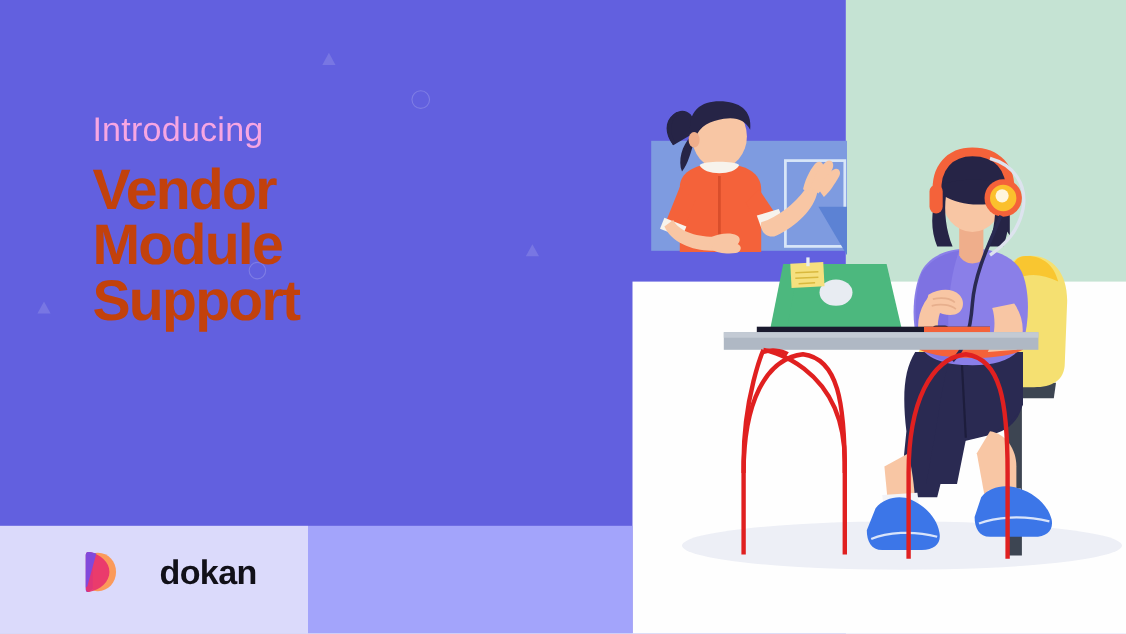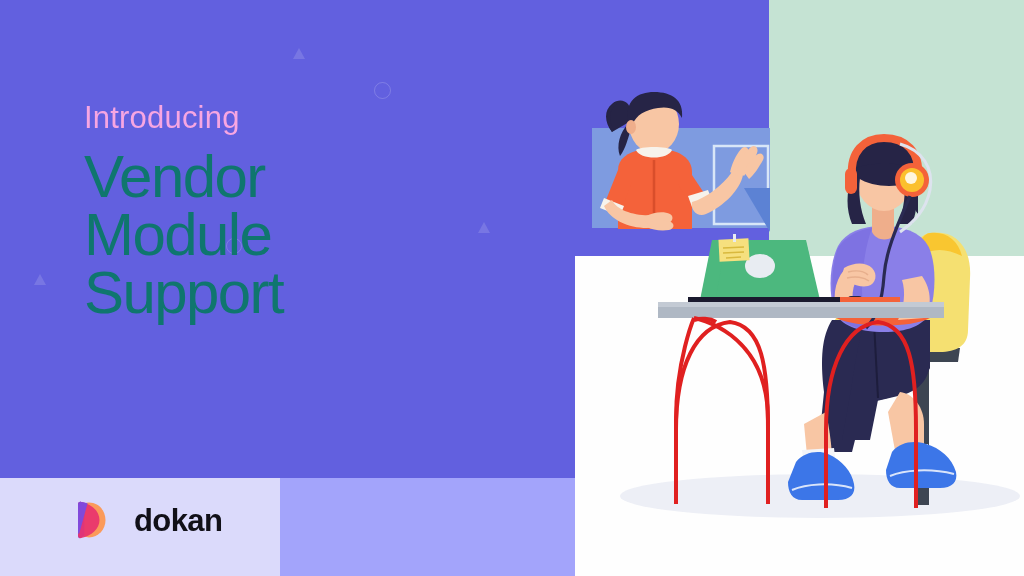--- a/index.html
+++ b/index.html
@@ -70,36 +70,36 @@
   }
   .eyebrow {
     font-size: 31px;
     font-weight: 400;
     color: #F7A6E2;
     letter-spacing: 0.2px;
     line-height: 1.15;
     margin: 0 0 12px 0;
   }
   .headline {
-    font-size: 60px;
-    font-weight: 400;
-    color: #0f766e;
+    font-size: 52px;
+    font-weight: 700;
+    color: #c2410c;
     line-height: 0.97;
     letter-spacing: -1.6px;
     margin: 0;
   }
   .headline .hl-line { display: block; }
 
   
   .logo-wrap {
     position: absolute;
     left: 76px; top: 500px;
     display: flex;
     align-items: center;
-    gap: 20px;
+    gap: 31px;
   }
   .logo-mark { width: 38px; height: 40px; display:block; }
   .logo-word {
     font-size: 31px;
     font-weight: 700;
     color: #111018;
     letter-spacing: -0.6px;
     line-height: 1;
   }
 

